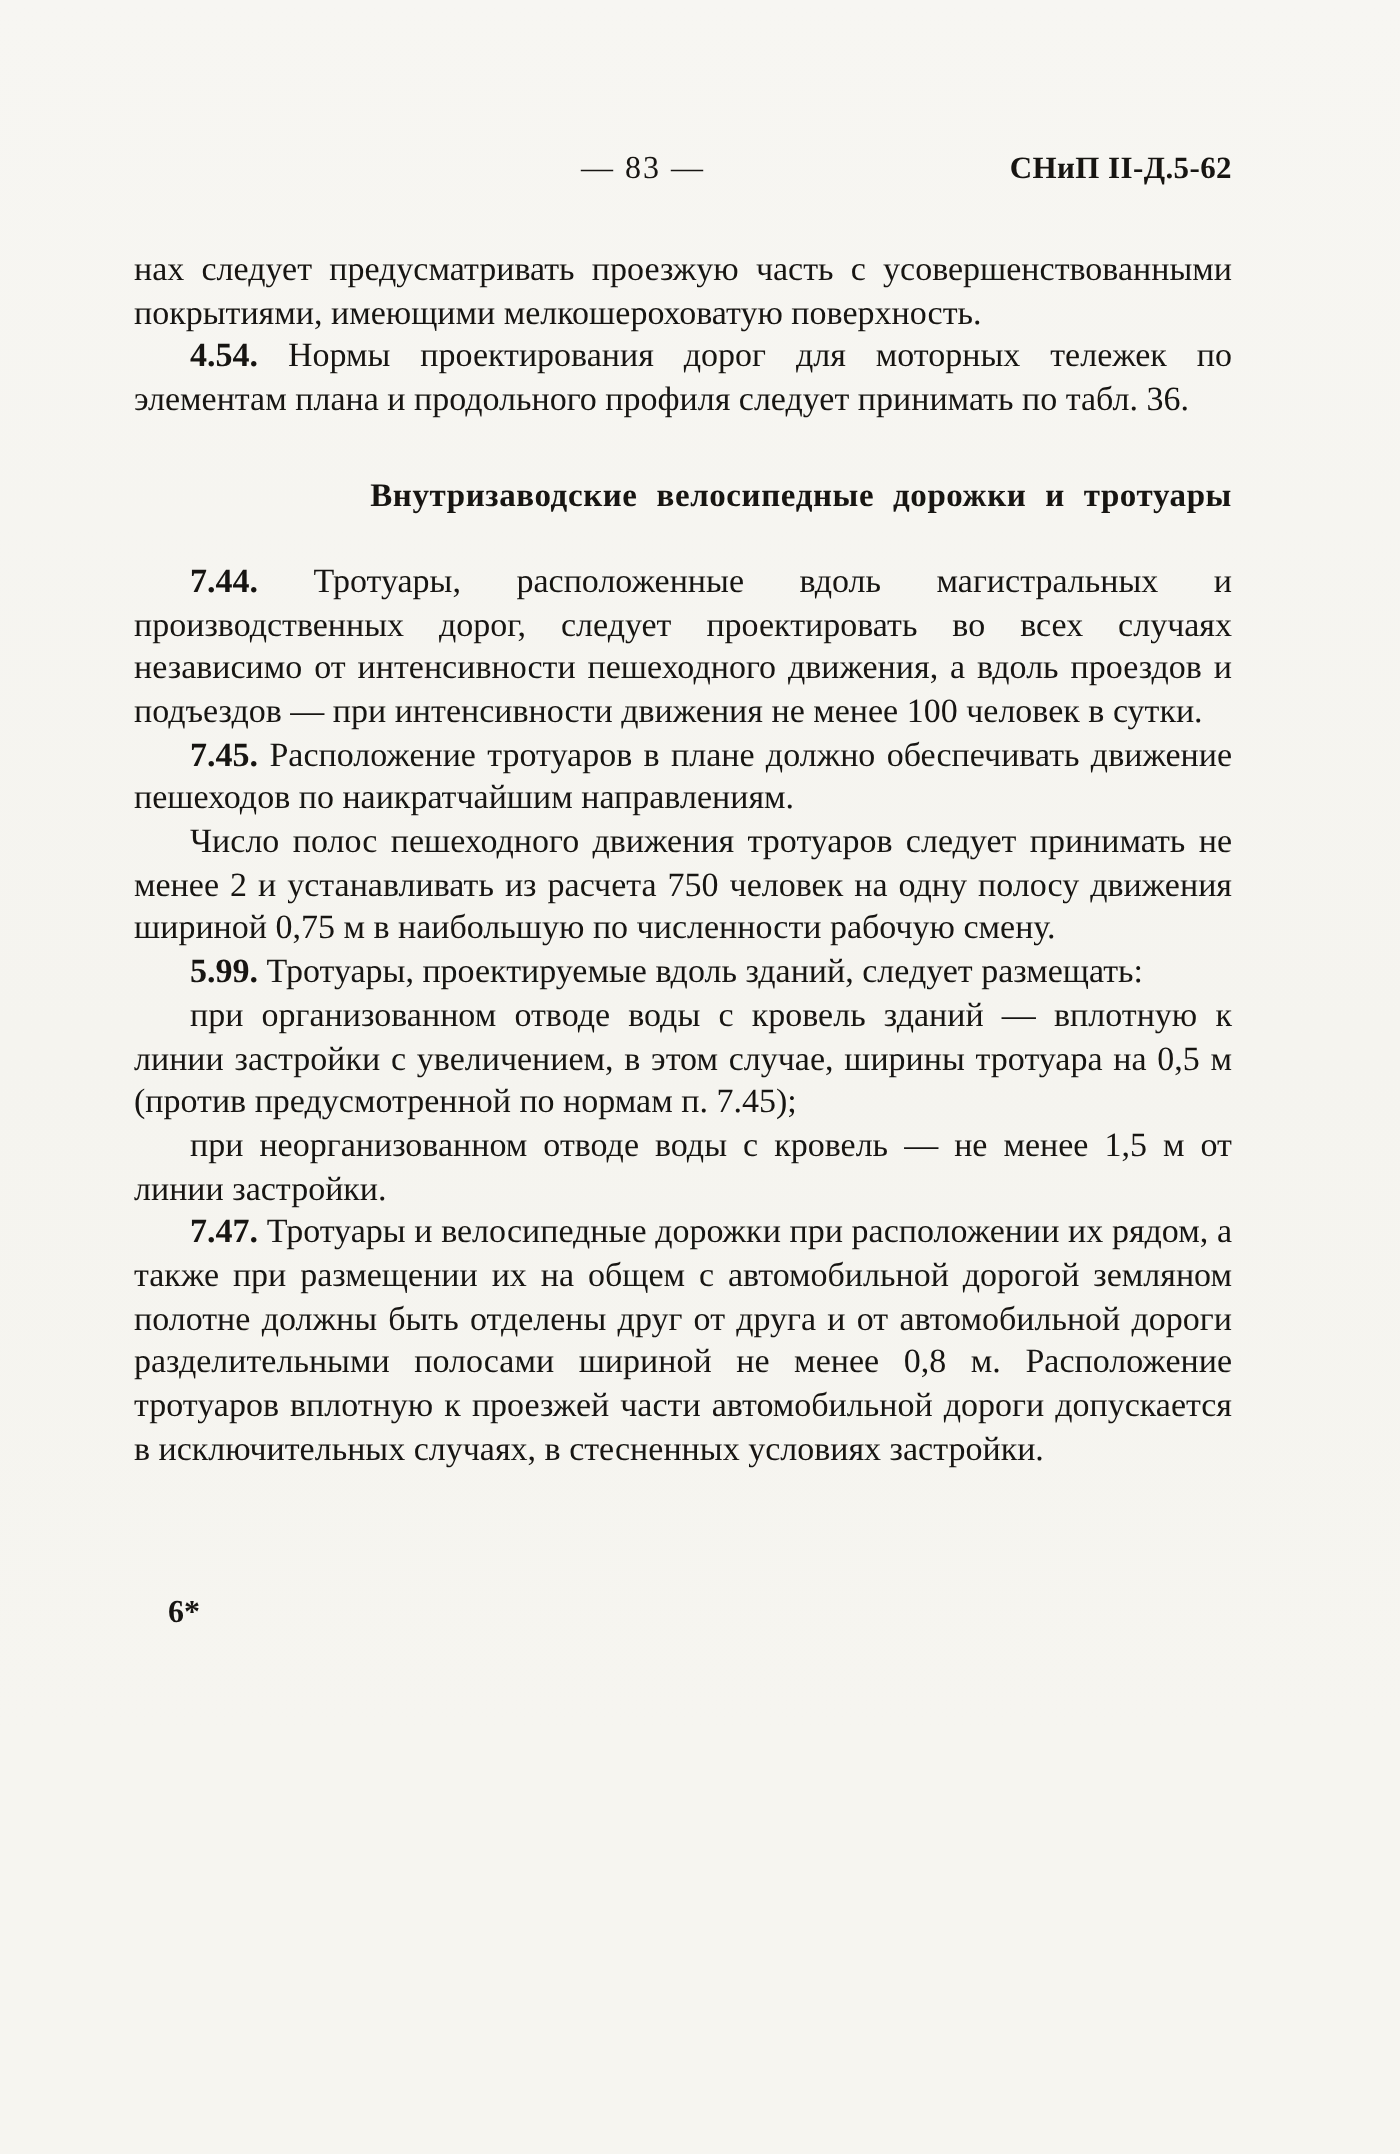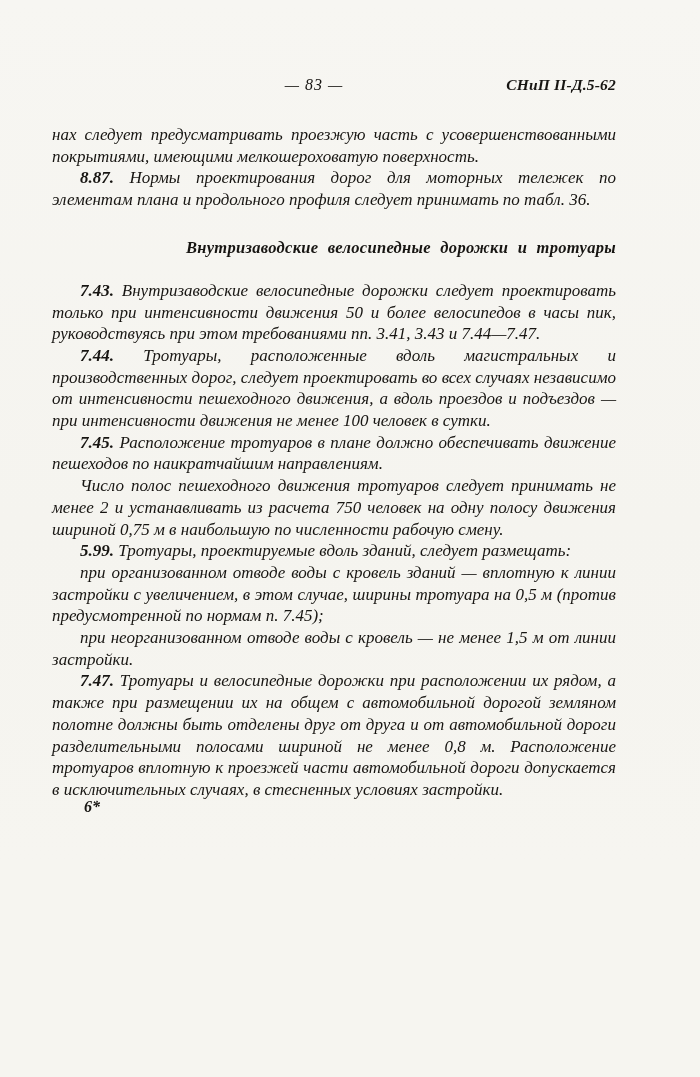--- a/index.html
+++ b/index.html
@@ -7,23 +7,22 @@
   body {
     background: #f6f5f0;
     font-family: "Liberation Serif", "DejaVu Serif", serif;
     color: #171512;
     overflow: hidden;
   }
   .page {
     width: 700px;
     height: 868px;
     position: relative;
-    padding: 76px 84px 0 52px;
+    padding: 76px 84px 0 67px;
     background: linear-gradient(180deg, #f7f6f2 0%, #f5f4ef 60%, #f6f5f0 100%);
-    font-style: italic;
   }
   .page-header {
     position: relative;
     height: 24px;
     margin-bottom: 24px;
     font-size: 16px;
   }
   .page-number {
     position: absolute;
     left: 0; right: 40px;
@@ -71,25 +70,24 @@
 
   <header class="page-header">
     <span class="page-number">— 83 —</span>
     <span class="doc-code">СНиП II-Д.5-62</span>
   </header>
 
   <main class="text-block">
 
     <p class="para no-indent"><b class="pnum"></b> <span class="ptext">нах следует предусматривать проезжую часть с усовершенствованными покрытиями, имеющими мелкошероховатую поверхность.</span></p>
 
-    <p class="para"><b class="pnum">8.87.</b> <span class="ptext">Нормы проектирования дорог для моторных тележек по элементам плана и продольного профиля следует принимать по табл. 36.</span></p>
+    <p class="para"><b class="pnum">4.54.</b> <span class="ptext">Нормы проектирования дорог для моторных тележек по элементам плана и продольного профиля следует принимать по табл. 36.</span></p>
 
     <h2 class="section-heading">Внутризаводские велосипедные дорожки и тротуары</h2>
 
-    <p class="para"><b class="pnum">7.43.</b> <span class="ptext">Внутризаводские велосипедные дорожки следует проектировать только при интенсивности движения 50 и более велосипедов в часы пик, руководствуясь при этом требованиями пп. 3.41, 3.43 и 7.44—7.47.</span></p>
 
     <p class="para"><b class="pnum">7.44.</b> <span class="ptext">Тротуары, расположенные вдоль магистральных и производственных дорог, следует проектировать во всех случаях независимо от интенсивности пешеходного движения, а вдоль проездов и подъездов — при интенсивности движения не менее 100 человек в сутки.</span></p>
 
     <p class="para"><b class="pnum">7.45.</b> <span class="ptext">Расположение тротуаров в плане должно обеспечивать движение пешеходов по наикратчайшим направлениям.</span></p>
 
     <p class="para"><b class="pnum"></b> <span class="ptext">Число полос пешеходного движения тротуаров следует принимать не менее 2 и устанавливать из расчета 750 человек на одну полосу движения шириной 0,75 м в наибольшую по численности рабочую смену.</span></p>
 
     <p class="para"><b class="pnum">5.99.</b> <span class="ptext">Тротуары, проектируемые вдоль зданий, следует размещать:</span></p>
 
     <p class="para"><b class="pnum"></b> <span class="ptext">при организованном отводе воды с кровель зданий — вплотную к линии застройки с увеличением, в этом случае, ширины тротуара на 0,5 м (против предусмотренной по нормам п. 7.45);</span></p>

